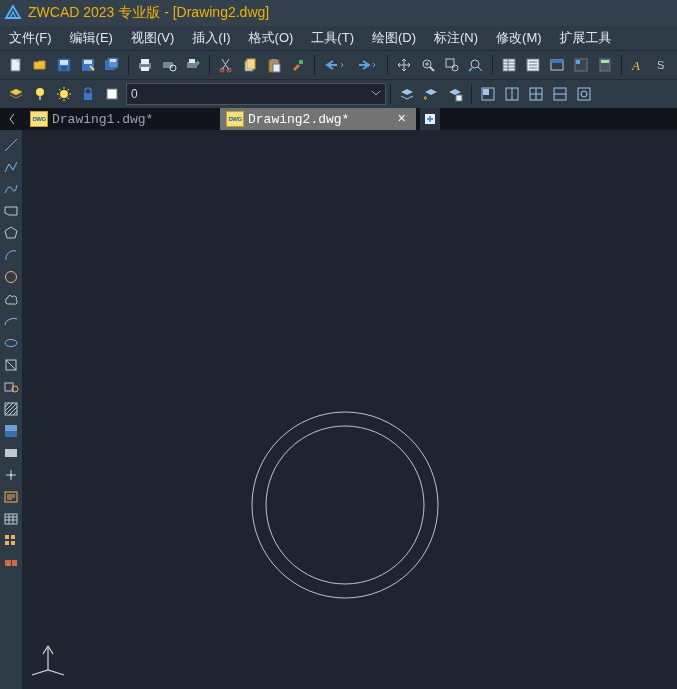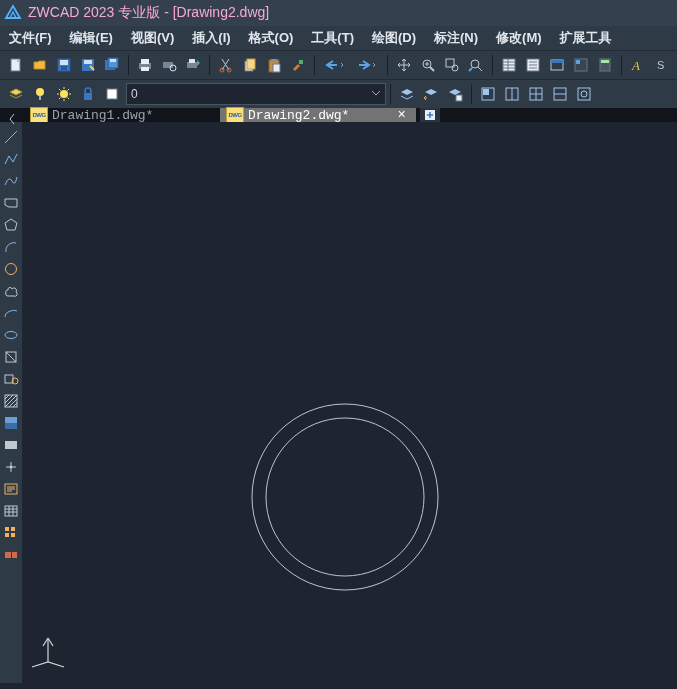--- a/index.html
+++ b/index.html
@@ -13,21 +13,21 @@
   color: #c0c8d0;
   overflow: hidden;
 }
 
 .titlebar {
   height: 26px;
   background: #35404e;
   display: flex;
   align-items: center;
   padding-left: 4px;
-  color: #f9a8d4;
+  color: #eab308;
 }
 .titlebar .logo {
   width: 18px;
   height: 18px;
   margin-right: 6px;
   display: flex;
   align-items: center;
   justify-content: center;
 }
 .titlebar .title-text {
@@ -40,21 +40,20 @@
   display: flex;
   align-items: center;
   padding-left: 0;
   color: #e0e6ec;
 }
 .menubar .menu-item {
   padding: 0 9px;
   line-height: 24px;
   cursor: default;
   font-size: 13px;
-  font-weight: bold;
 }
 
 .toolbar {
   height: 28px;
   background: #2f3a47;
   display: flex;
   align-items: center;
   padding-left: 4px;
   border-top: 1px solid #232a34;
 }
@@ -84,21 +83,21 @@
   padding: 0 4px;
   color: #d0d6dc;
   font-size: 12px;
   margin-left: 2px;
 }
 .layer-combo .arrow {
   margin-left: auto;
 }
 
 .doctabs {
-  height: 14px;
+  height: 22px;
   background: #11151b;
   display: flex;
   align-items: stretch;
   padding-left: 24px;
   position: relative;
 }
 .dt-arrow {
   width: 16px;
   display: flex;
   align-items: center;

